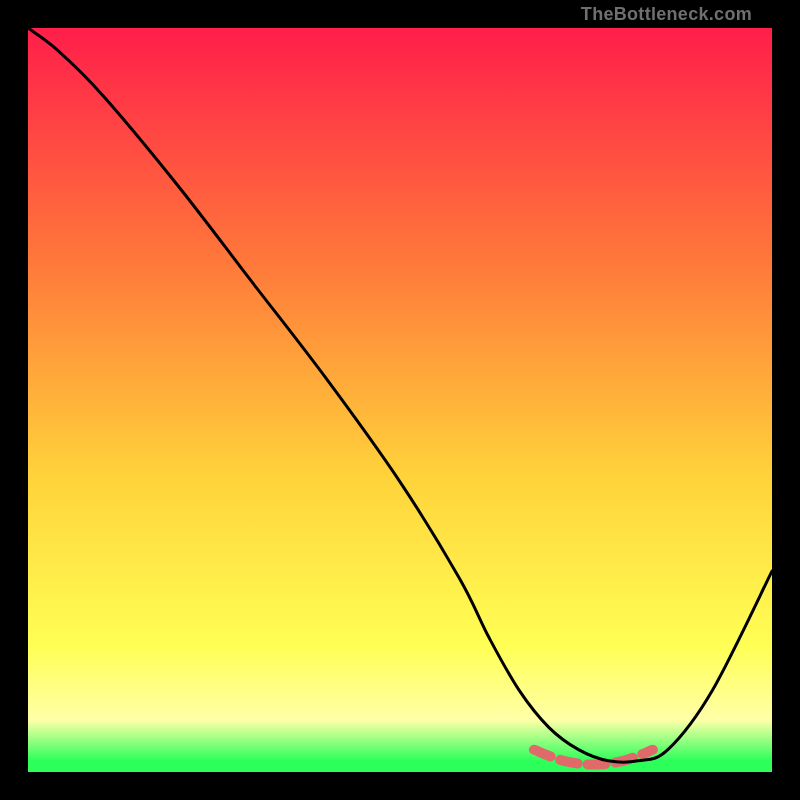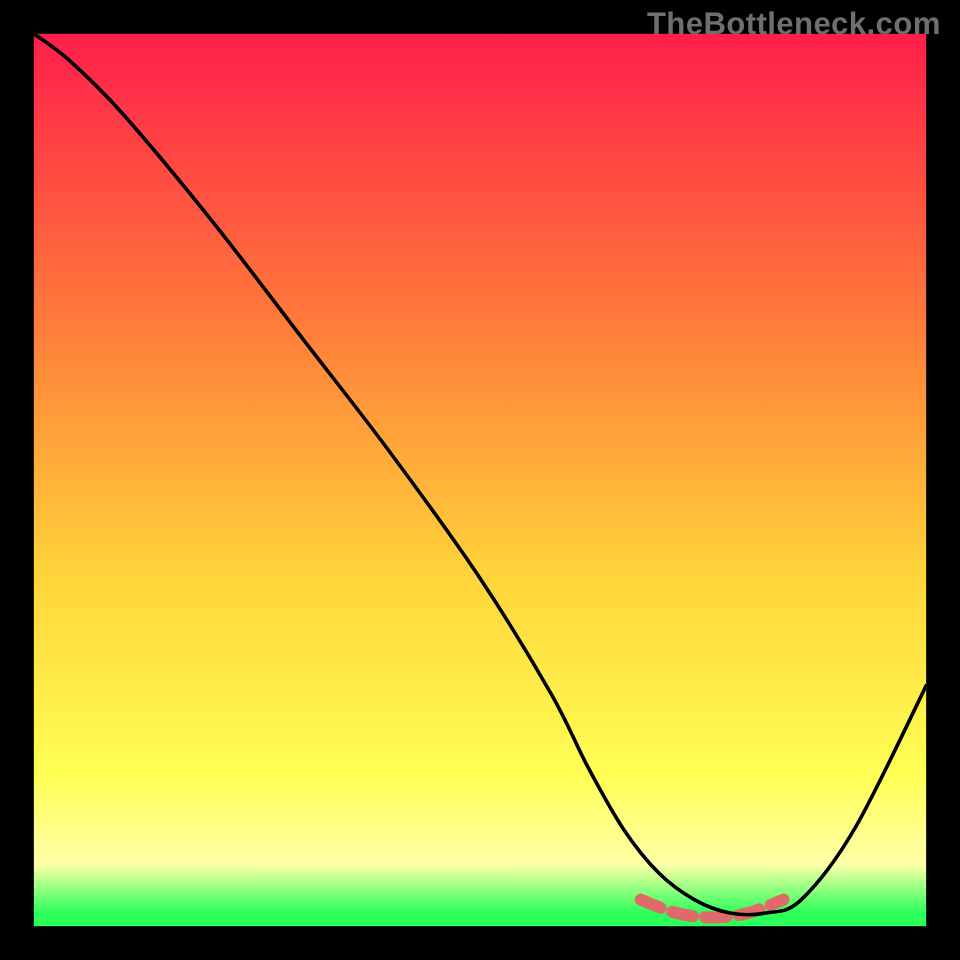--- a/index.html
+++ b/index.html
@@ -15,23 +15,23 @@
     position: absolute;
     left: 28px;
     top: 28px;
     width: 744px;
     height: 744px;
     background: #000000;
   }
   .watermark {
     position: absolute;
     top: 4px;
-    right: 16px;
+    right: 48px;
     color: #6f6f6f;
-    font-size: 26px;
+    font-size: 18px;
     font-weight: 600;
     letter-spacing: 0.3px;
     z-index: 10;
   }
   svg {
     position: absolute;
     left: 0;
     top: 0;
   }
 </style>

